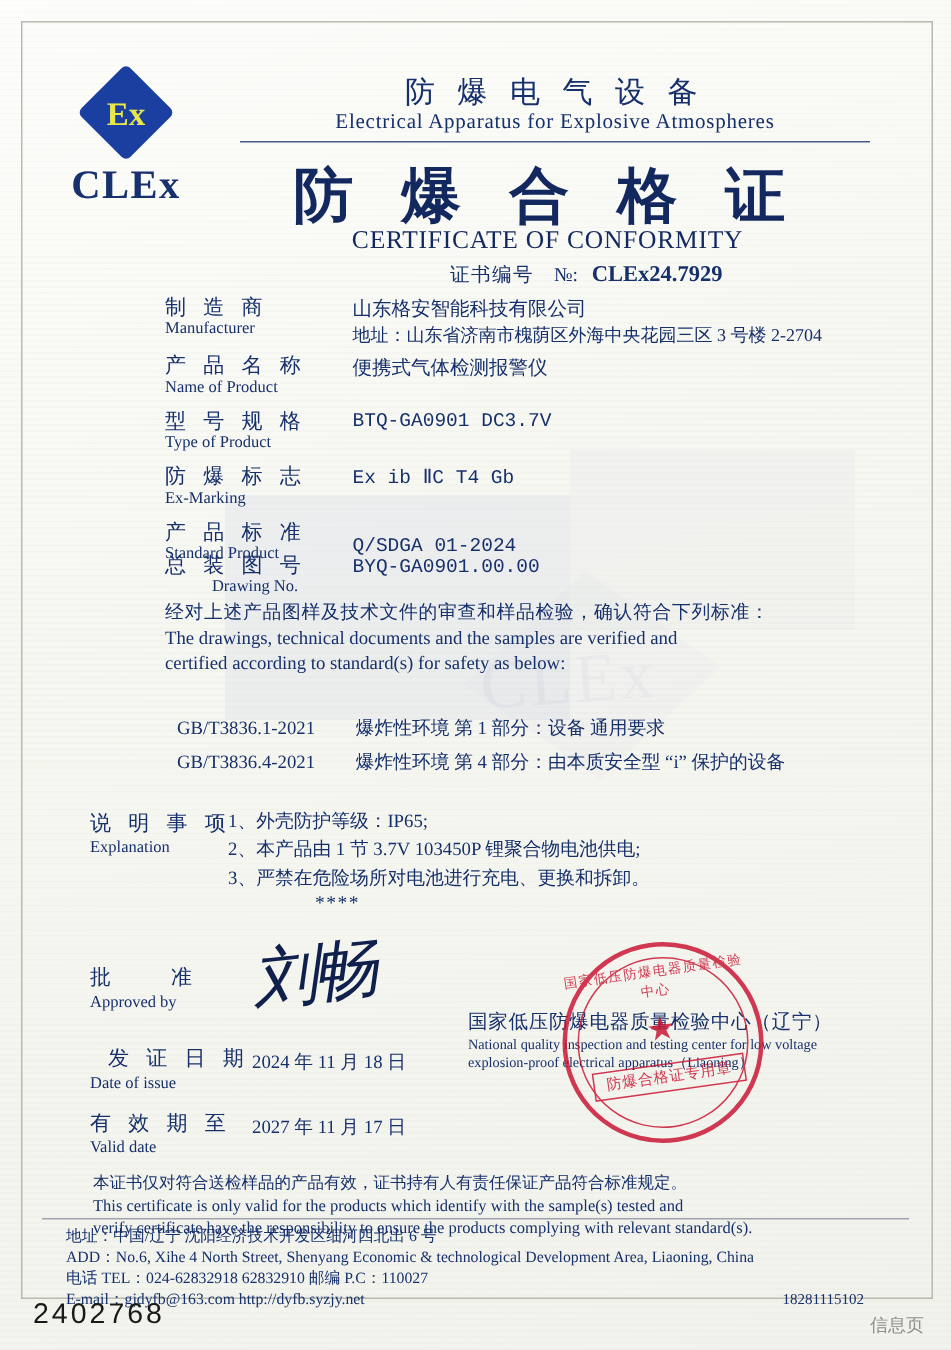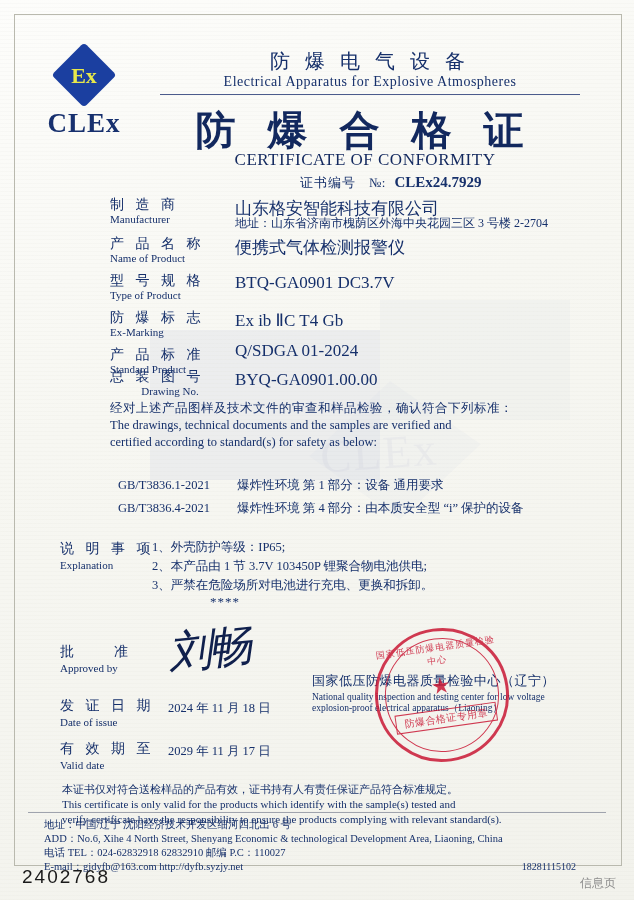--- a/index.html
+++ b/index.html
@@ -182,22 +182,23 @@
   .f-label-en {
     position: absolute;
     left: 0; top: 17px;
     width: 120px;
     font-size: 11px;
     color: #16306b;
   }
   .f-value {
     position: absolute;
     left: 125px; top: 1px;
-    font-size: 17px;
-    color: #16306b;
+    font-size: 13px;
+    color: #16306b;
+    font-family: Liberation Mono, monospace;
   }
   .f-value2 {
     position: absolute;
     left: 125px; top: 19px;
     font-size: 12px;
     color: #16306b;
   }
 
   
   .para {
@@ -243,21 +244,21 @@
   .signature {
     position: absolute; left: 168px; top: 620px;
     font-family: "Liberation Serif", serif;
     font-size: 44px;
     font-style: italic;
     color: #10204d;
     transform: rotate(-6deg);
     letter-spacing: -4px;
   }
 
-  .issue-label-cn { position:absolute; left:60px; top:697px; font-size:14px; letter-spacing:4px; color:#16306b;}
+  .issue-label-cn { position:absolute; left:72px; top:697px; font-size:14px; letter-spacing:4px; color:#16306b;}
   .issue-label-en { position:absolute; left:60px; top:716px; font-size:11px; color:#16306b;text-align:right;}
   .issue-val { position:absolute; left:168px; top:700px; font-size:12.5px; color:#16306b;}
 
   .valid-label-cn { position:absolute; left:60px; top:740px; font-size:14px; letter-spacing:4px; color:#16306b;}
   .valid-label-en { position:absolute; left:60px; top:759px; font-size:11px; color:#16306b;}
   .valid-val { position:absolute; left:168px; top:743px; font-size:12.5px; color:#16306b;}
 
   
   .issuer {
     position: absolute;
@@ -414,21 +415,21 @@
 
   <div class="field" style="top:309px;">
     <div class="f-label-cn">防 爆 标 志</div>
     <div class="f-label-en">Ex-Marking</div>
     <div class="f-value">Ex ib ⅡC T4 Gb</div>
   </div>
 
   <div class="field" style="top:330px;">
     <div class="f-label-cn" style="top:16px;">产 品 标 准</div>
     <div class="f-label-en" style="top:33px;">Standard Product</div>
-    <div class="f-value" style="top:11px;">Q/SDGA 01-2024</div>
+    <div class="f-value" style="top:26px;">Q/SDGA 01-2024</div>
   </div>
 
   <div class="field" style="top:368px;">
     <div class="f-label-cn" style="top:0px;">总 装 图 号</div>
     <div class="f-label-en" style="top:17px;text-align:center;">Drawing No.</div>
     <div class="f-value" style="top:2px;">BYQ-GA0901.00.00</div>
   </div>
 
   <div class="para">
     <div class="cn">经对上述产品图样及技术文件的审查和样品检验，确认符合下列标准：</div>
@@ -457,21 +458,21 @@
   <div class="ap-label-cn">批　　准</div>
   <div class="ap-label-en">Approved by</div>
   <div class="signature">刘畅</div>
 
   <div class="issue-label-cn">发 证 日 期</div>
   <div class="issue-label-en">Date of issue</div>
   <div class="issue-val">2024 年 11 月 18 日</div>
 
   <div class="valid-label-cn">有 效 期 至</div>
   <div class="valid-label-en">Valid date</div>
-  <div class="valid-val">2029 年 11 月 17 日</div>
+  <div class="valid-val">2027 年 11 月 17 日</div>
 
   <div class="issuer">
     <div class="issuer-cn">国家低压防爆电器质量检验中心（辽宁）</div>
     <div class="issuer-en1">National quality inspection and testing center for low voltage</div>
     <div class="issuer-en2">explosion-proof electrical apparatus（Liaoning）</div>
   </div>
 
   <div class="seal">
     <div class="seal-inner"></div>
     <div class="seal-text-top">国家低压防爆电器质量检验中心</div>

